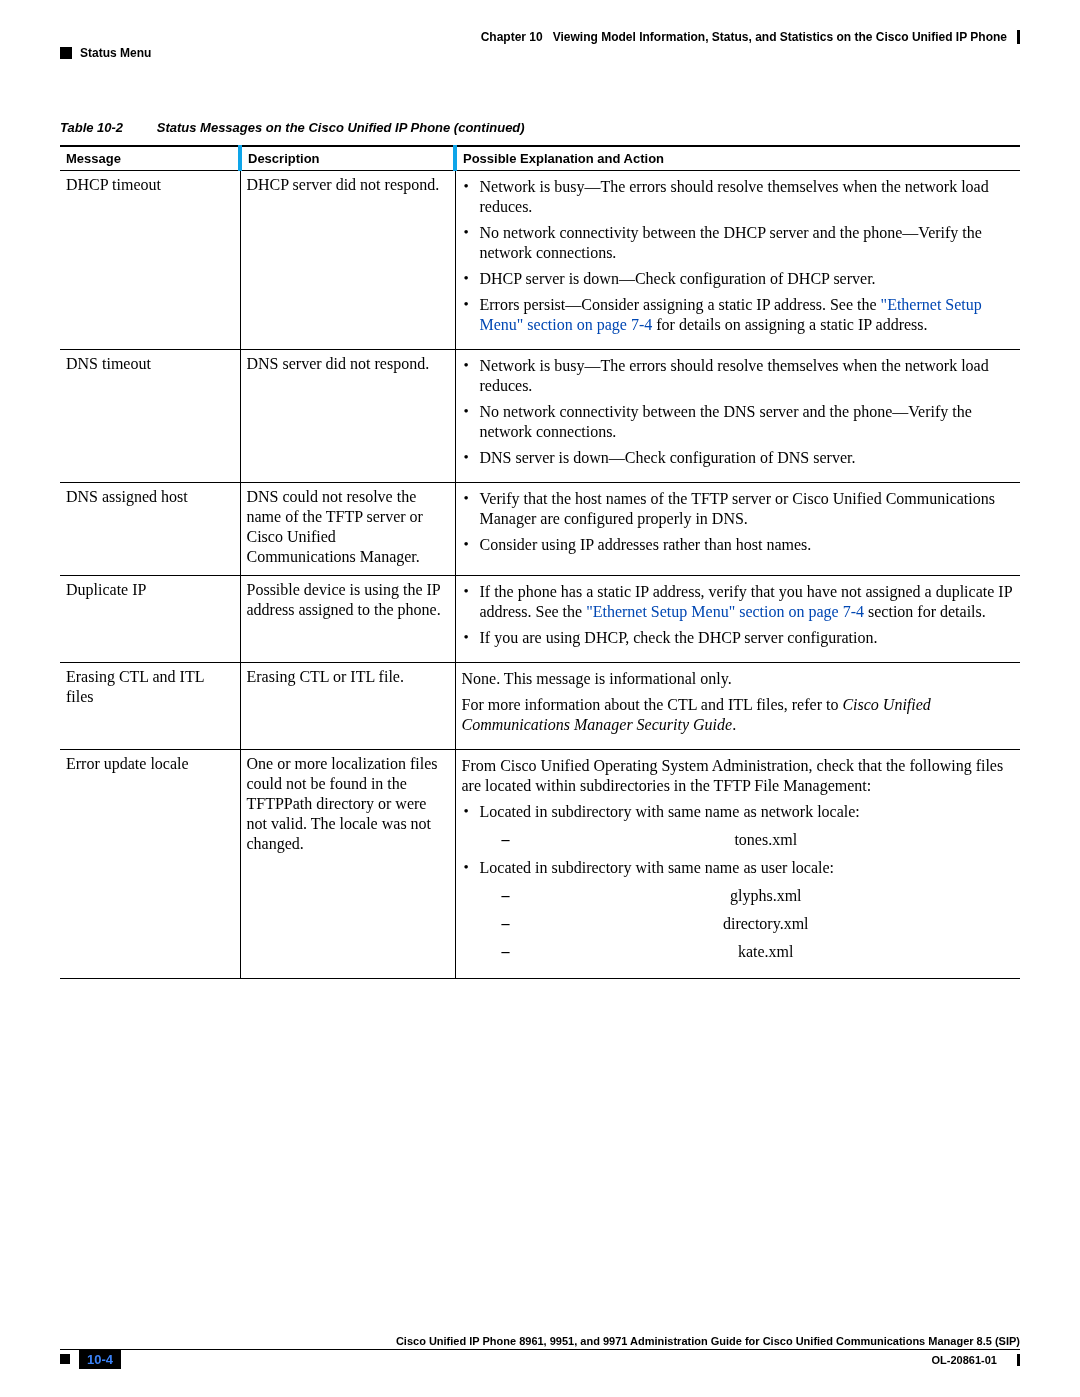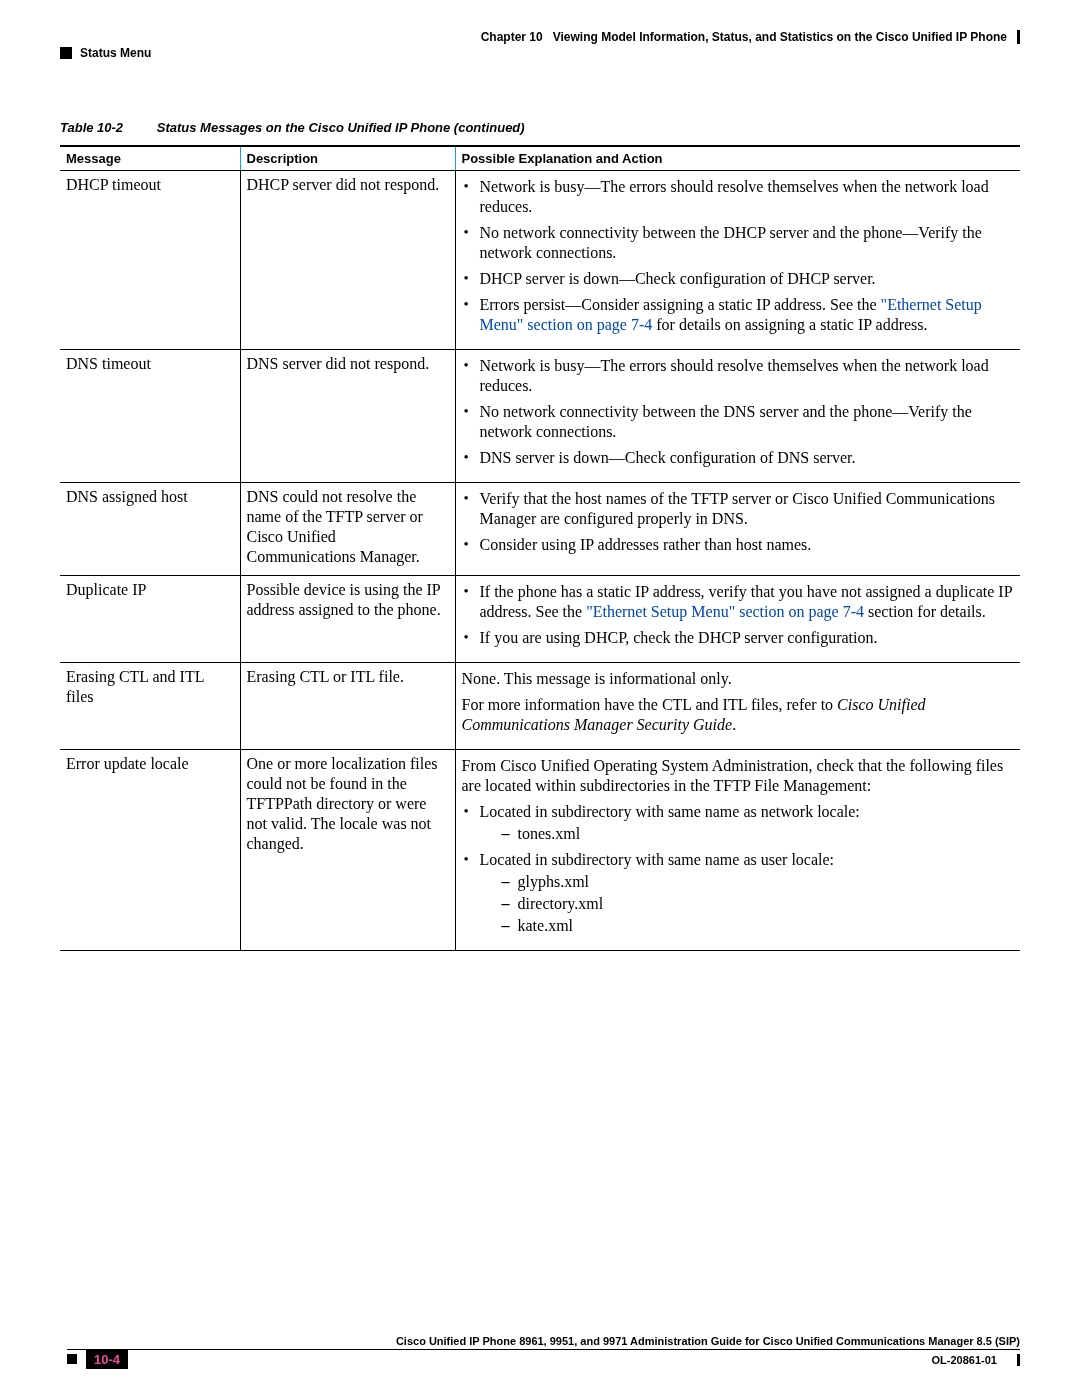--- a/index.html
+++ b/index.html
@@ -62,21 +62,21 @@
   table.status td {
     vertical-align: top;
     border-top: 1px solid #000;
     border-bottom: 1px solid #000;
     border-left: 1px solid #000;
     padding: 4px 6px 8px 6px;
     font-size: 16px;
     line-height: 1.25;
   }
   table.status td:first-child { border-left: none; }
-  table.status th + th { border-left: 1px solid #0ea5e9; margin-top: 48px; }
+  table.status th + th { border-left: 4px solid #0ea5e9; margin-top: 48px; }
   .col-msg { width: 180px; }
   .col-desc { width: 215px; }
   ul.bullets {
     list-style: none;
     padding: 0;
     margin: 0;
   }
   ul.bullets > li {
     position: relative;
     padding-left: 18px;
@@ -89,48 +89,49 @@
     font-size: 15px;
   }
   ul.dash {
     list-style: none;
     padding: 0;
     margin: 2px 0 0 22px;
   }
   ul.dash > li {
     position: relative;
     padding-left: 16px;
-    margin: 2px 0;
+    margin: 8px 0;
+    text-align: center;
   }
   ul.dash > li::before {
     content: "–";
     position: absolute;
     left: 0; top: 0;
     font-weight: bold;
   }
   .xref { color: #0047b3; }
   .para { margin: 2px 0 6px 0; }
   .italic { font-style: italic; }
   .footer {
     position: absolute;
-    left: 67px; right: 60px; bottom: 30px;
+    left: 60px; right: 60px; bottom: 30px;
     font-family: Arial, Helvetica, sans-serif;
     font-size: 11px;
   }
   .footer-title-row {
     display:flex; justify-content:flex-end; align-items:center;
     border-bottom: 1px solid #000;
     padding-bottom: 2px;
   }
   .footer-bottom {
     display:flex; justify-content:space-between; align-items:center;
     margin-top: 2px;
   }
   .page-badge {
-    background:#000; color:#ec4899; padding:2px 8px; font-weight:bold;
+    background:#000; color:#3b82f6; padding:2px 8px; font-weight:bold;
     font-size: 13px;
   }
   .footer-right { display:flex; align-items:center; gap:20px; font-weight:bold;}
   .footer-bar { width:3px; height:12px; background:#000; display:inline-block;}
   .footer-left-mark {
     width:10px; height:10px; background:#000; display:inline-block; margin-right:6px;
   }
 </style>
 </head>
 <body>
@@ -211,21 +212,21 @@
           <li>If you are using DHCP, check the DHCP server configuration.</li>
         </ul>
       </td>
     </tr>
     <tr>
       <td>Erasing CTL and ITL files</td>
       <td>Erasing CTL or ITL file.</td>
       <td>
         <div class="para">None. This message is informational only.</div>
         <div class="para">
-          <span>For more information have the CTL and ITL files, refer to </span><span class="italic">Cisco Unified Communications Manager Security Guide</span><span>.</span>
+          <span>For more information about the CTL and ITL files, refer to </span><span class="italic">Cisco Unified Communications Manager Security Guide</span><span>.</span>
         </div>
       </td>
     </tr>
     <tr>
       <td>Error update locale</td>
       <td>One or more localization files could not be found in the TFTPPath directory or were not valid. The locale was not changed.</td>
       <td>
         <div class="para">From Cisco Unified Operating System Administration, check that the following files are located within subdirectories in the TFTP File Management:</div>
         <ul class="bullets">
           <li>

